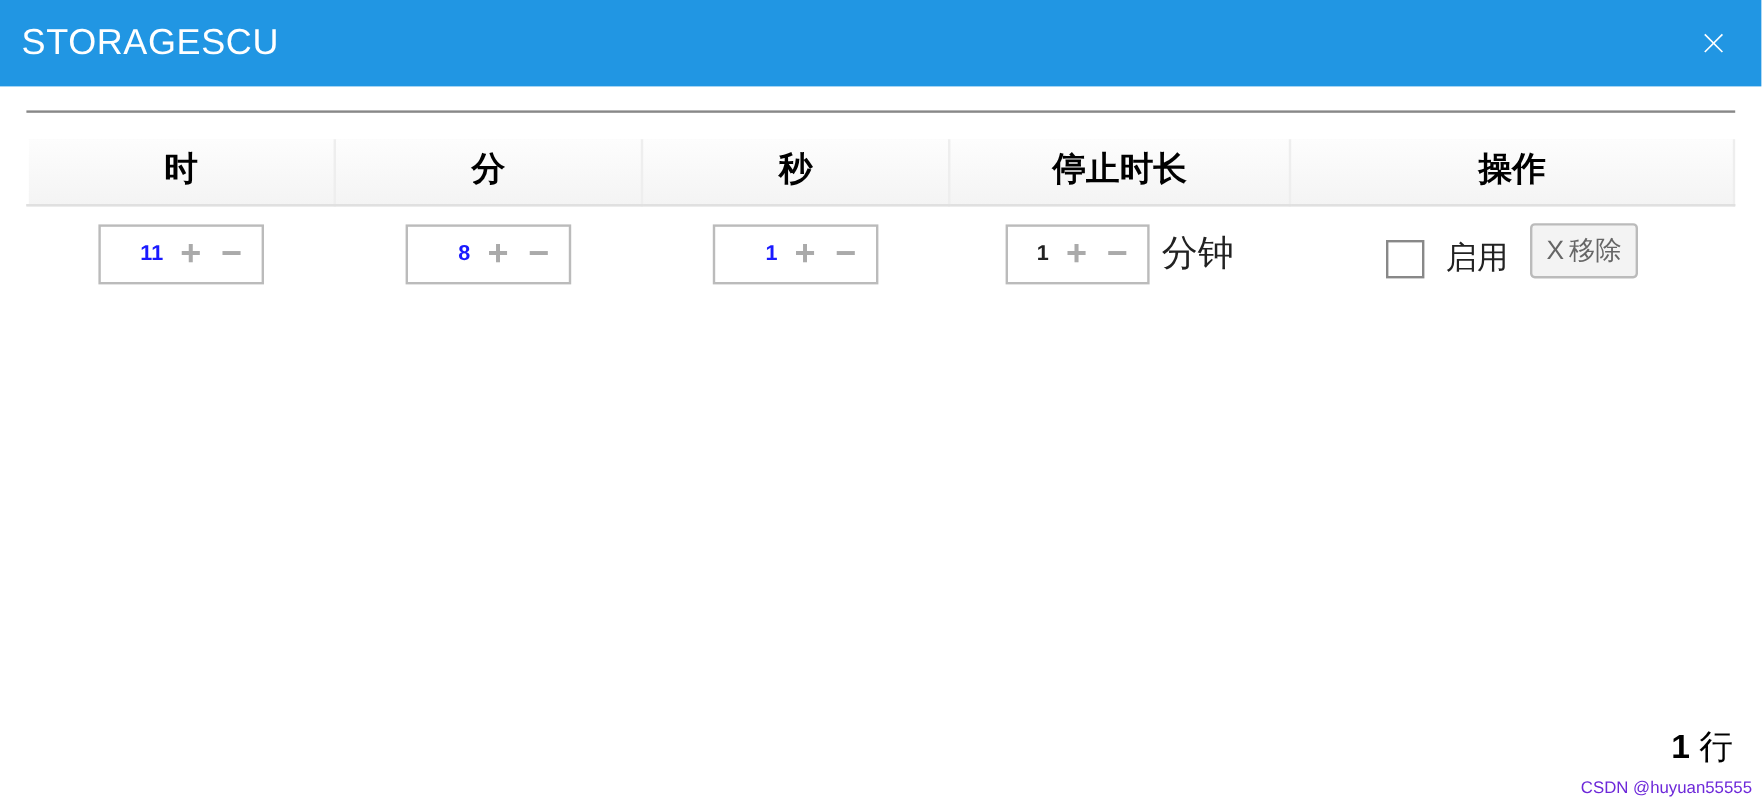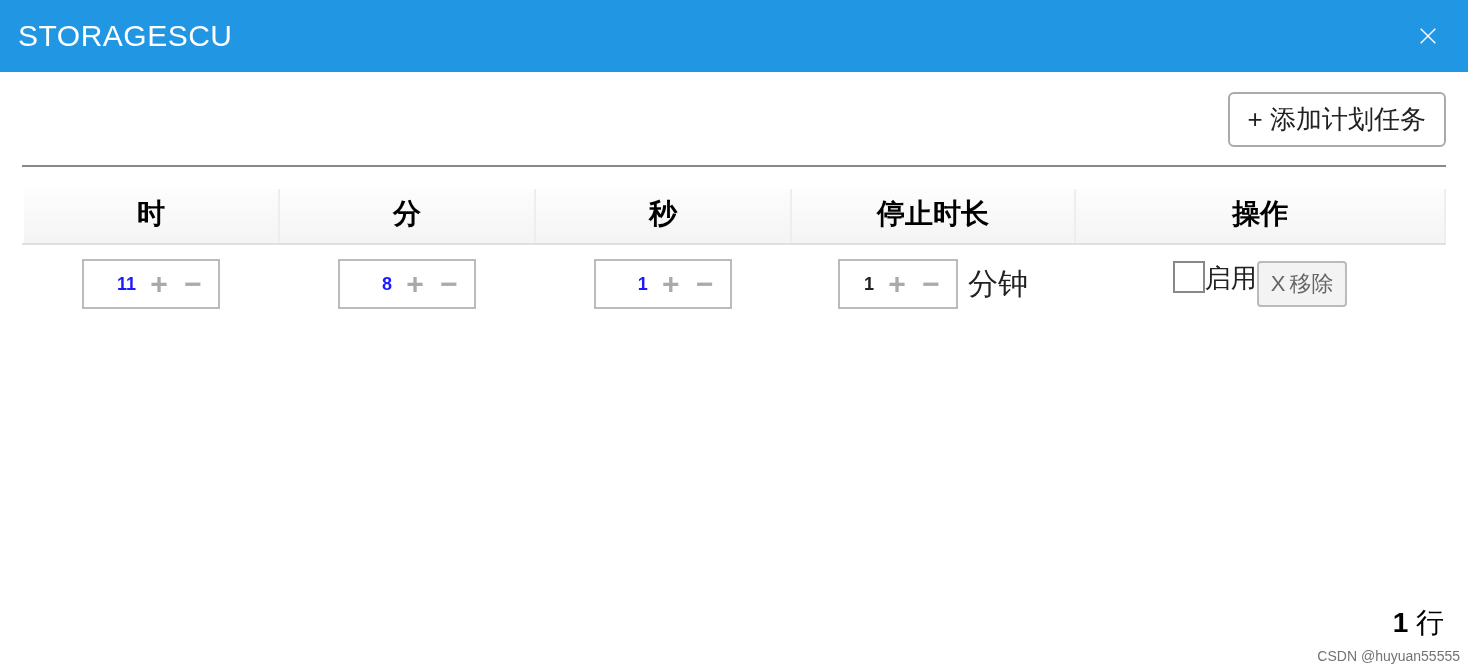--- a/index.html
+++ b/index.html
@@ -117,21 +117,22 @@
     .stop-cell .spinner-nolabel .spinner-val {
       color: #222;
       width: 40px;
     }
     .unit-label {
       font-size: 30px;
       color: #222;
     }
     .ops-cell {
       display: inline-flex;
-      align-items: flex-start;
+      align-items: flex-end;
+      gap: 18px;
     }
     .checkbox {
       width: 32px;
       height: 32px;
       border: 2px solid #888;
       background: #fff;
       display: inline-block;
       cursor: pointer;
     }
     .enable-label {
@@ -156,41 +157,38 @@
       bottom: 26px;
       right: 24px;
       font-size: 28px;
     }
     .footer .count { font-weight: 700; }
     .watermark {
       position: absolute;
       bottom: 4px;
       right: 8px;
       font-size: 14px;
-      color: #737373;
+      color: #6d28d9;
       font-family: Arial, sans-serif;
     }
   </style>
 </head>
 <body>
 
 <div class="titlebar">
   <div class="titlebar-title">STORAGESCU</div>
   <div class="close-btn">
     <svg viewBox="0 0 24 24" fill="none" stroke="currentColor" stroke-width="1.5">
       <line x1="4" y1="4" x2="20" y2="20"></line>
       <line x1="20" y1="4" x2="4" y2="20"></line>
     </svg>
   </div>
 </div>
 
 <div class="content">
-  <div class="toolbar">
-    <button class="add-btn">+ 添加计划任务</button>
-  </div>
   <hr class="divider">
 
   <table class="grid">
     <thead>
       <tr>
         <th class="col-hour">时</th>
         <th class="col-min">分</th>
         <th class="col-sec">秒</th>
         <th class="col-stop">停止时长</th>
         <th class="col-ops">操作</th>

